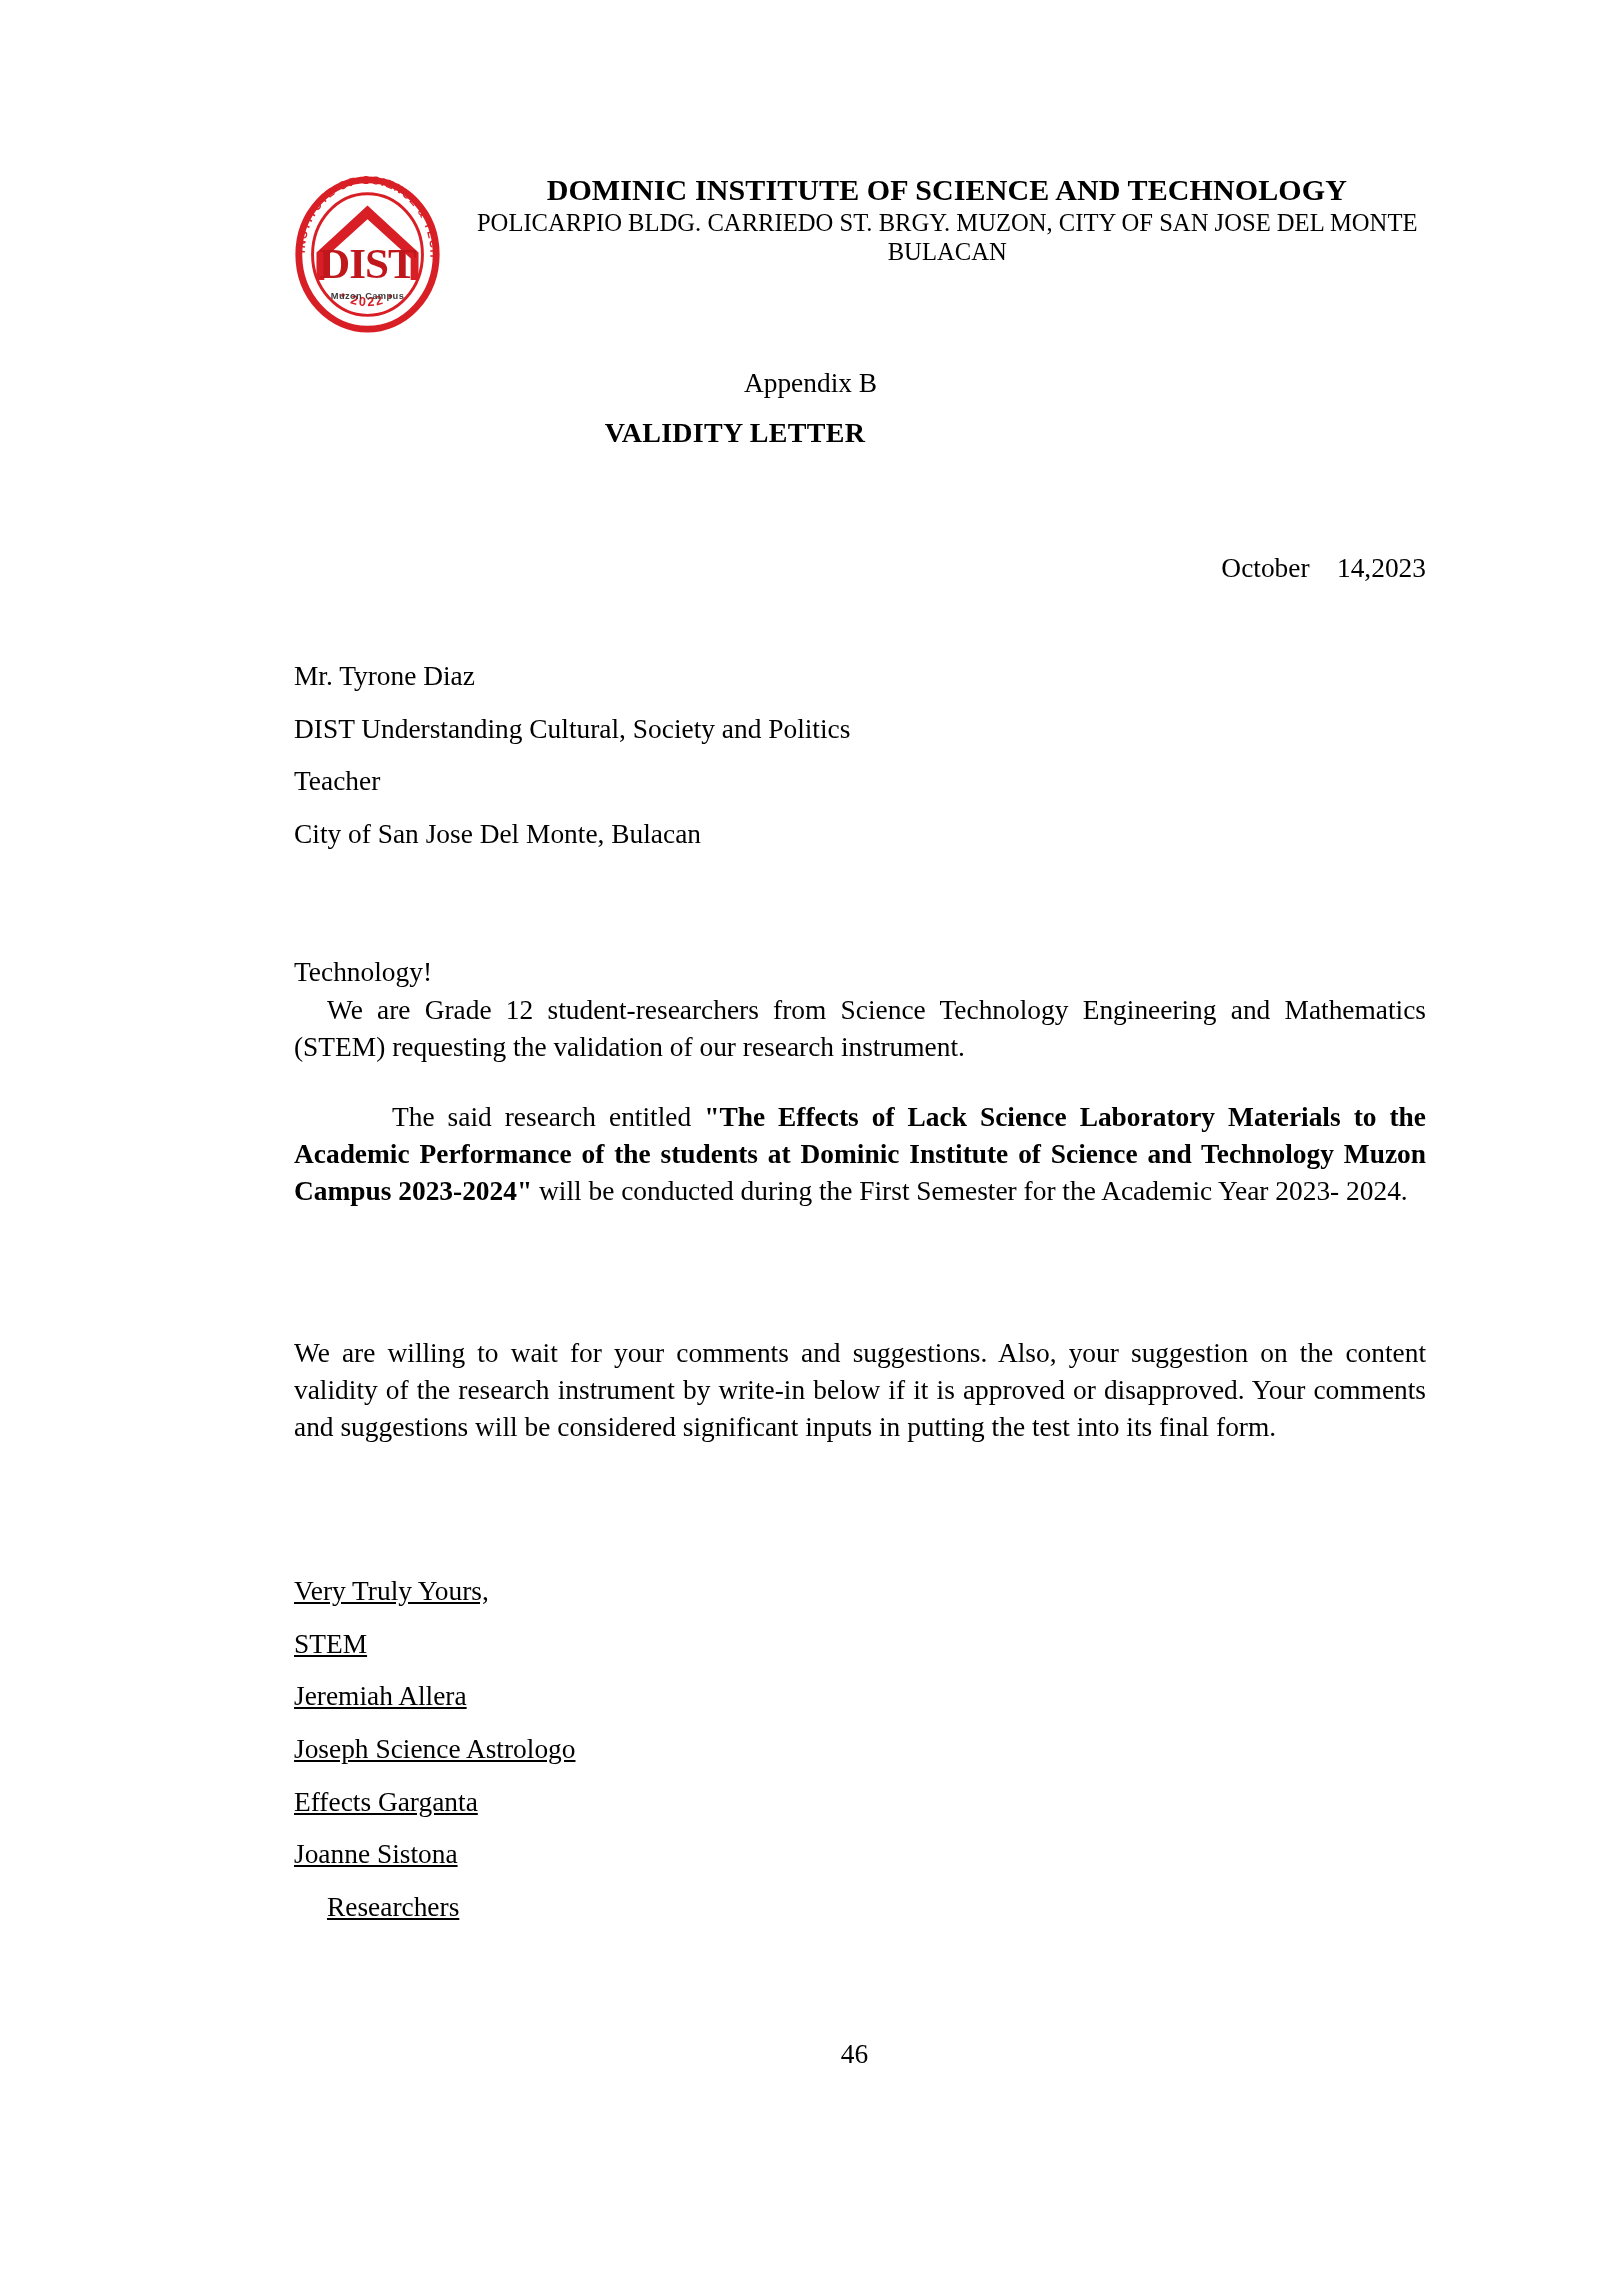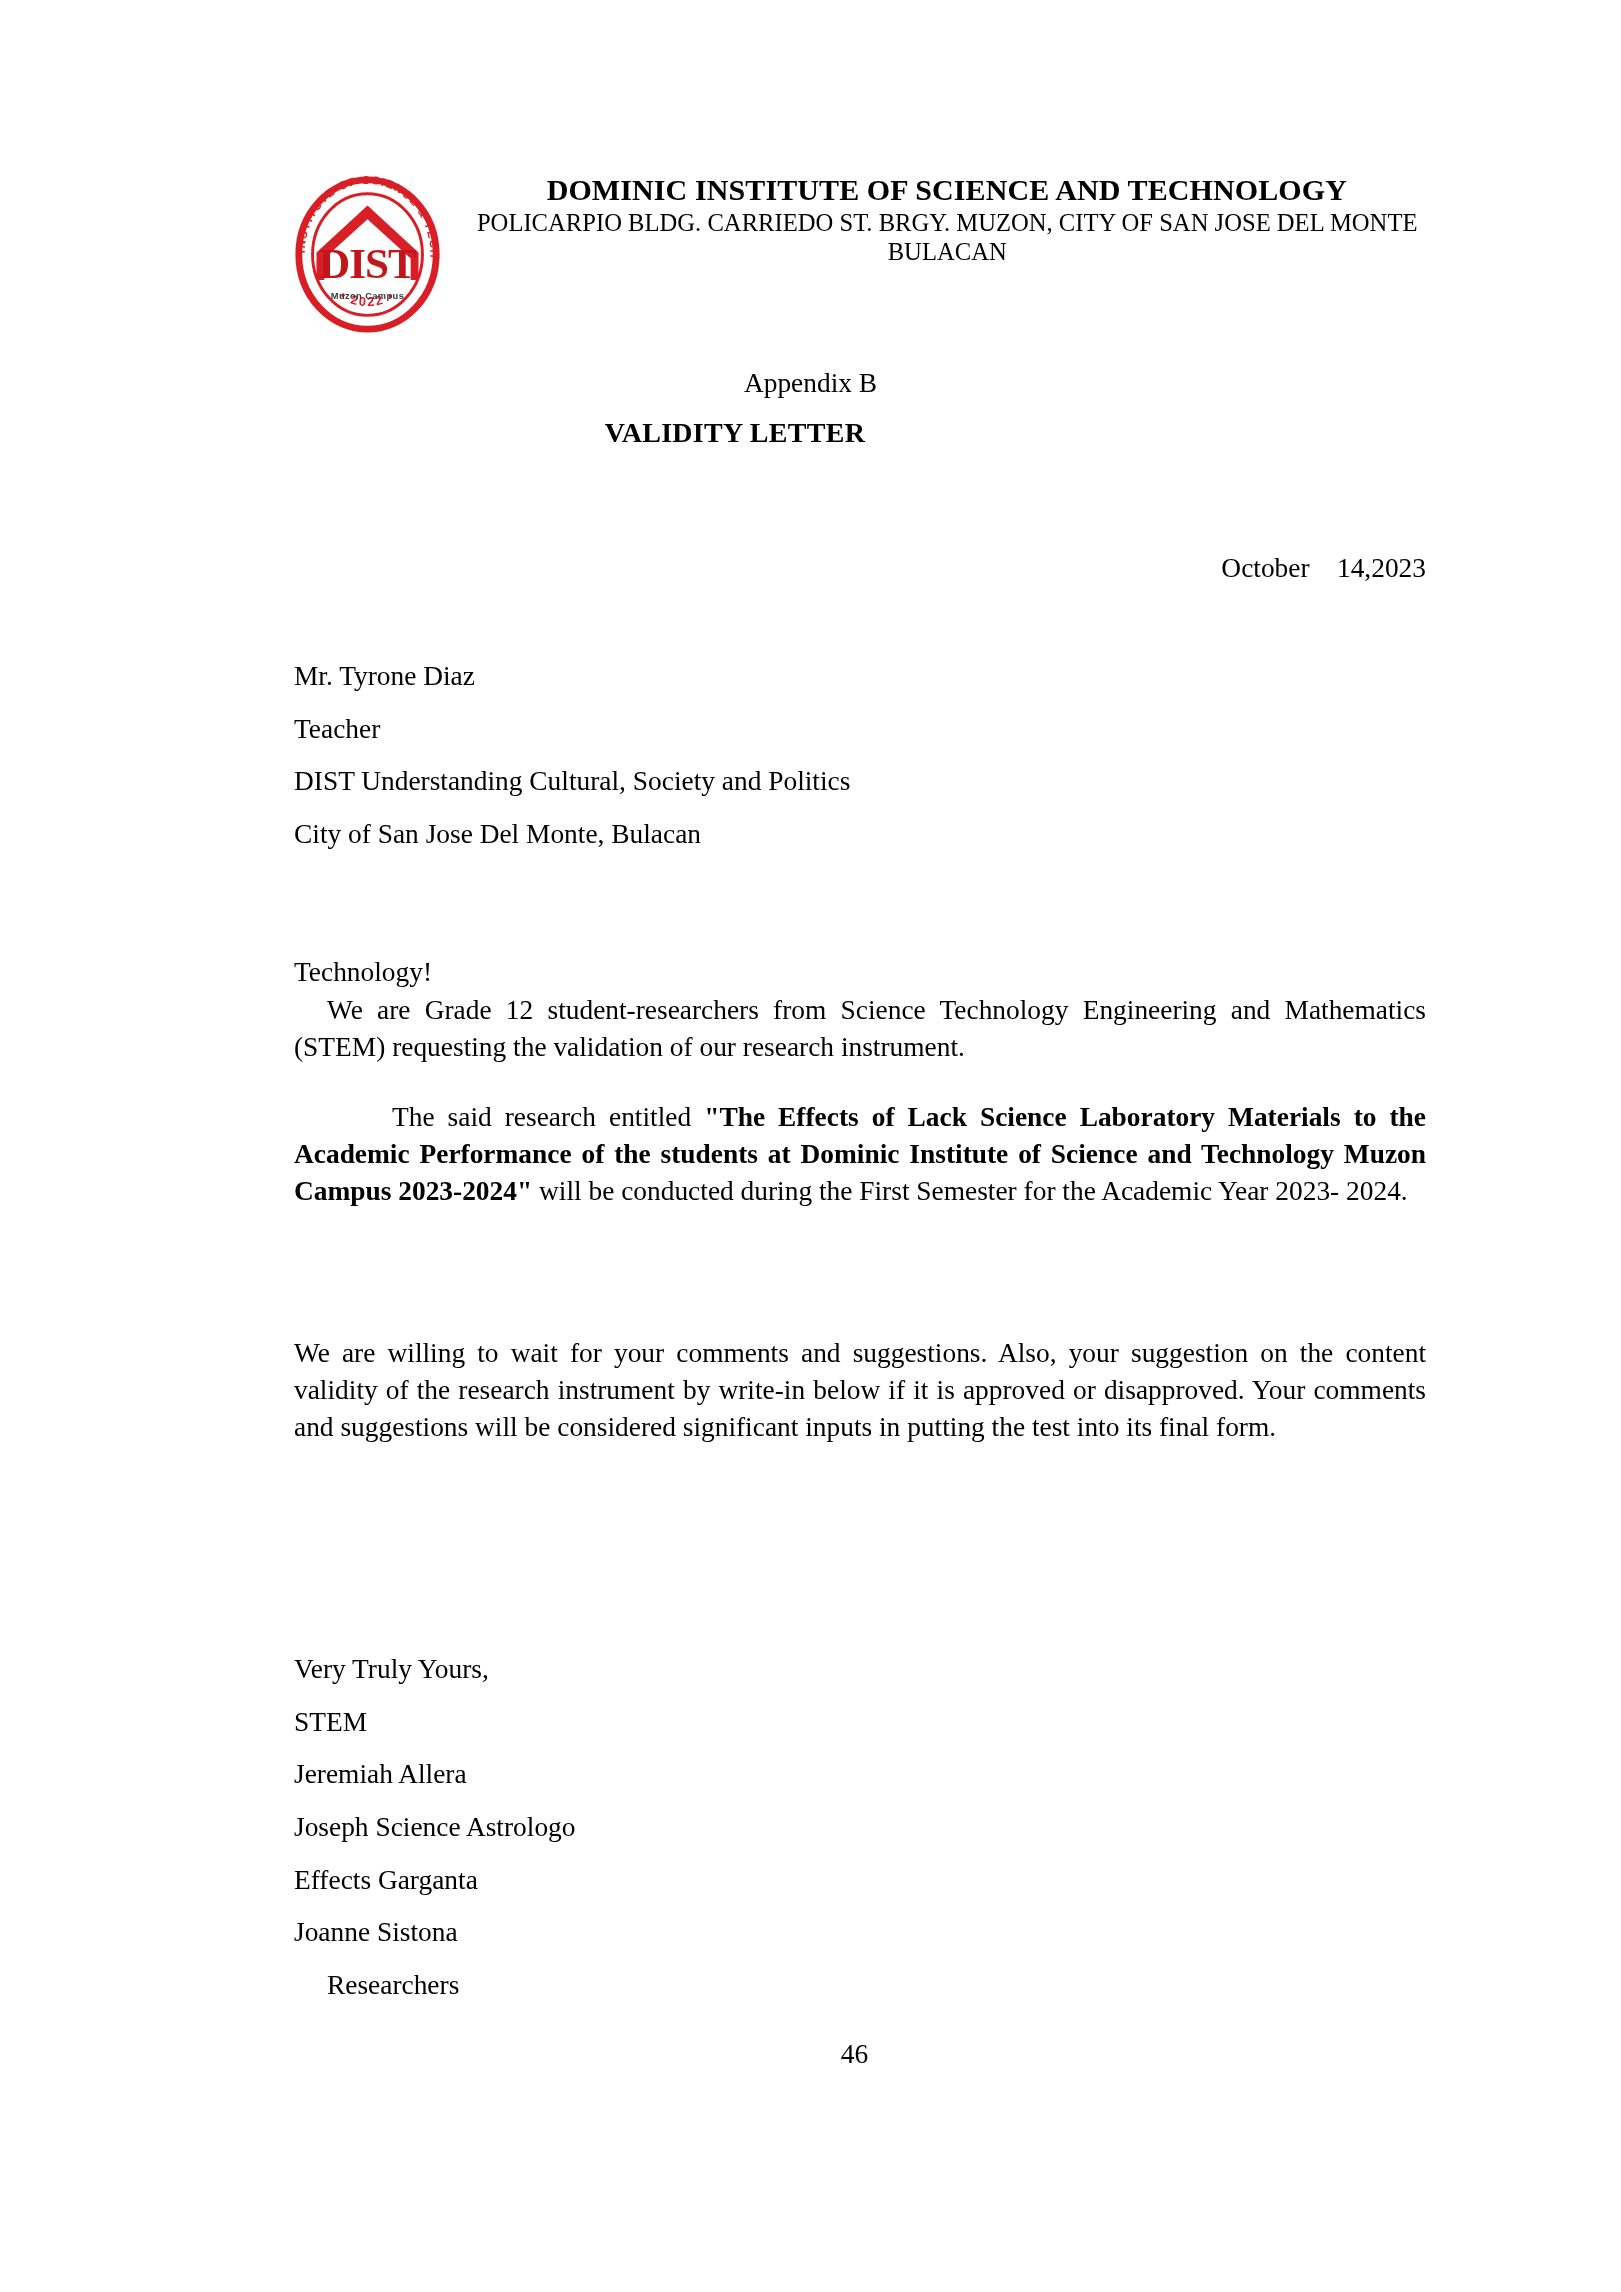--- a/index.html
+++ b/index.html
@@ -126,22 +126,23 @@
     text-justify: inter-word;
   }
   .para.p1 { top: 992px; text-indent: 33px; }
   .para.p2 { top: 1099px; text-indent: 98px; }
   .para.p3 { top: 1335px; }
 
   
   .closing {
     position: absolute;
     left: 294px;
-    top: 1650px;
-    width: 1132px;
+    top: 1572px;
+    width: 1132px;
+    text-decoration: underline;
   }
   .closing .ln {
     font-size: 27.4px;
     line-height: 39px;
     margin-bottom: 13.7px;
   }
   .closing .ln.indent { padding-left: 33px; }
 
   
   .page-num {
@@ -193,22 +194,22 @@
   </div>
 
   <div class="appendix">Appendix B</div>
 
   <div class="doc-title">VALIDITY LETTER</div>
 
   <div class="date-line">October    14,2023</div>
 
   <div class="addressee">
     <div class="ln"><span class="name">Mr. Tyrone Diaz</span></div>
+    <div class="ln">DIST Understanding Cultural, Society and Politics</div>
     <div class="ln">Teacher</div>
-    <div class="ln">DIST Understanding Cultural, Society and Politics</div>
     <div class="ln">City of San Jose Del Monte, Bulacan</div>
   </div>
 
   <div class="greet">Technology!</div>
 
   <div class="para p1">We are Grade 12 student-researchers from Science Technology Engineering and Mathematics (STEM) requesting the validation of our research instrument.</div>
 
   <div class="para p2">
     <span>The said research entitled </span><b>"The Effects of Lack Science Laboratory Materials to the Academic Performance of the students at Dominic Institute of Science and Technology Muzon Campus 2023-2024"</b><span> will be conducted during the First Semester for the Academic Year 2023- 2024.</span>
   </div>

